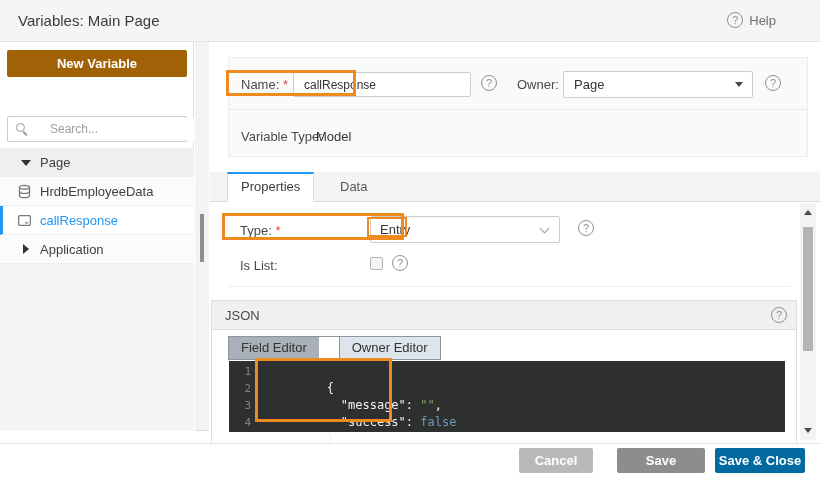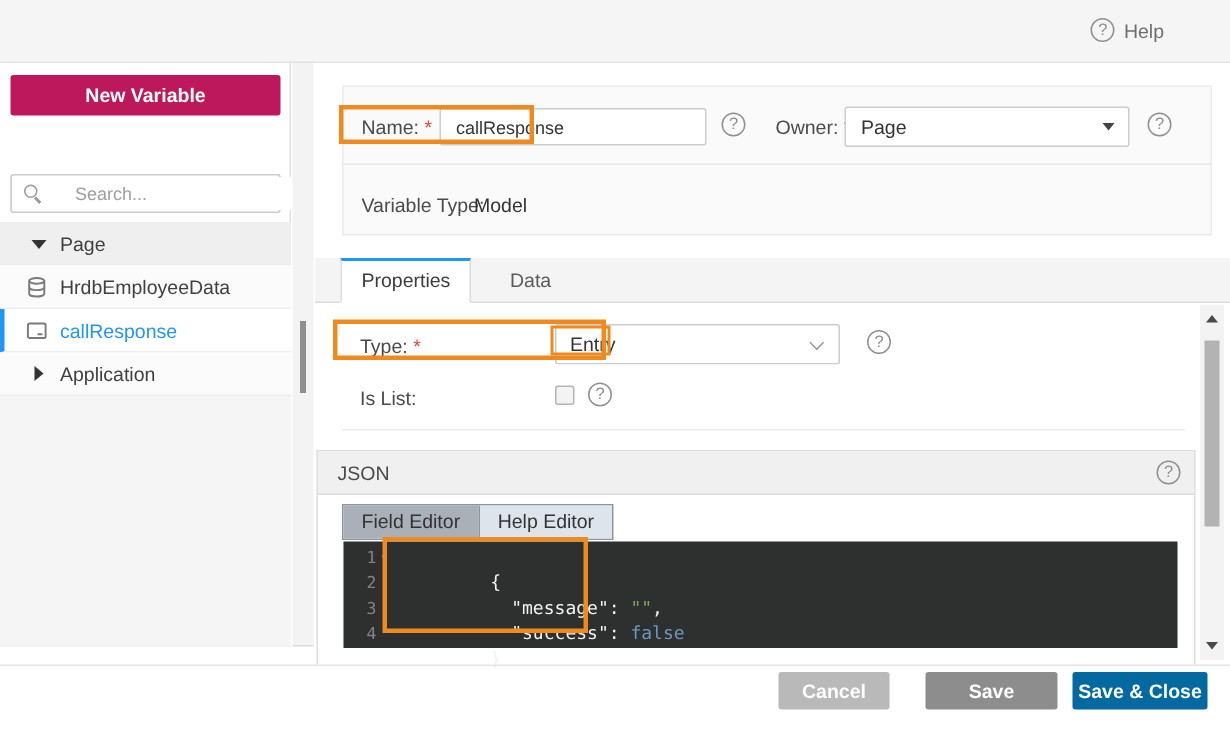--- a/index.html
+++ b/index.html
@@ -24,21 +24,21 @@
            color:#909090; background:transparent; flex:none; }
 
   
   .sidebar { position:absolute; left:0; top:42px; width:194px; height:389px;
              background:#fff; border-right:1px solid #e0e0e0; border-bottom:1px solid #ddd; }
   .sb-track { position:absolute; left:195px; top:42px; width:14px; height:389px;
               background:#f3f3f3; border-bottom:1px solid #ddd; }
   .sb-thumb { position:absolute; left:5px; top:172px; width:4px; height:48px; background:#8f8f8f; }
 
   .btn-new { position:absolute; left:7px; top:8px; width:180px; height:27px;
-             background:#be185d; color:#fff; border:none; border-radius:2px;
+             background:#a16207; color:#fff; border:none; border-radius:2px;
              font-family:"Liberation Sans",sans-serif; font-size:13px; font-weight:bold;
              cursor:pointer; }
   .filter-select { position:absolute; left:7px; top:42px; width:180px; height:26px;
                    border:1px solid #ccc; border-radius:2px; background:#fff;
                    line-height:24px; padding:0 8px; color:#333; cursor:pointer;margin-top:32px; }
   .caret-down-solid { position:absolute; right:9px; top:10px; width:0; height:0;
                       border-left:4px solid transparent; border-right:4px solid transparent;
                       border-top:5px solid #444; }
   .search-box { position:absolute; left:7px; top:74px; width:180px; height:26px;
                 border:1px solid #ccc; border-radius:2px; background:#fff; }
@@ -123,21 +123,21 @@
   .q-islist { position:absolute; left:164px; top:12px; }
 
   
   .json-panel { position:absolute; left:211px; top:300px; width:586px; height:143px;
                 background:#fff; border:1px solid #ddd; border-bottom:none; }
   .json-header { position:relative; height:29px; background:#f0f0f0;
                  border-bottom:1px solid #ddd; line-height:29px; padding-left:13px;
                  color:#4a4a4a; }
   .q-json { position:absolute; right:9px; top:6px; }
   .toggle-group { position:absolute; left:16px; top:35px; display:flex;
-                  border:1px solid #8a95a0; }
+                  border:1px solid #8a95a0;gap:20px; }
   .tg-btn { height:22px; line-height:22px; padding:0 12px; font-size:13px; color:#333;
             cursor:pointer; }
   .tg-field { background:#a9b0b7; }
   .tg-text { background:#dde4eb; border-left:1px solid #8a95a0; }
 
   .editor { position:absolute; left:17px; top:60px; width:556px; height:71px;
             background:#2e2f2f; font-family:"DejaVu Sans Mono", monospace; font-size:12px;
             padding-top:2px; cursor:text; }
   .code-line { display:flex; height:17px; line-height:17px; }
   .gutter-num { width:22px; flex:none; text-align:right; color:#828282; font-size:11px; }
@@ -168,20 +168,21 @@
          color:#fff; font-family:"Liberation Sans",sans-serif; font-size:13px;
          font-weight:bold; cursor:pointer; }
   .btn-cancel { left:519px; width:74px; background:#b9b9b9; }
   .btn-save { left:617px; width:88px; background:#8d8d8d; }
   .btn-saveclose { left:715px; width:90px; background:#0369a1; }
 </style>
 </head>
 <body>
 
 <div class="header">
+  <div class="page-title">Variables: Main Page</div>
   <div class="help-link">
     <span class="qmark">?</span>
     <span>Help</span>
   </div>
 </div>
 
 <div class="sidebar">
   <button class="btn-new">New Variable</button>
 
   <div class="filter-select">
@@ -278,21 +279,21 @@
 </div>
 
 <div class="json-panel">
   <div class="json-header">
     <span>JSON</span>
     <span class="qmark q-json">?</span>
   </div>
 
   <div class="toggle-group">
     <div class="tg-btn tg-field">Field Editor</div>
-    <div class="tg-btn tg-text">Help Editor</div>
+    <div class="tg-btn tg-text">Owner Editor</div>
   </div>
 
   <div class="editor">
     <div class="code-line">
       <span class="gutter-num">1</span>
       <span class="fold">▾</span>
       <span class="line-text">
         <span class="c-plain">{</span>
       </span>
     </div>

